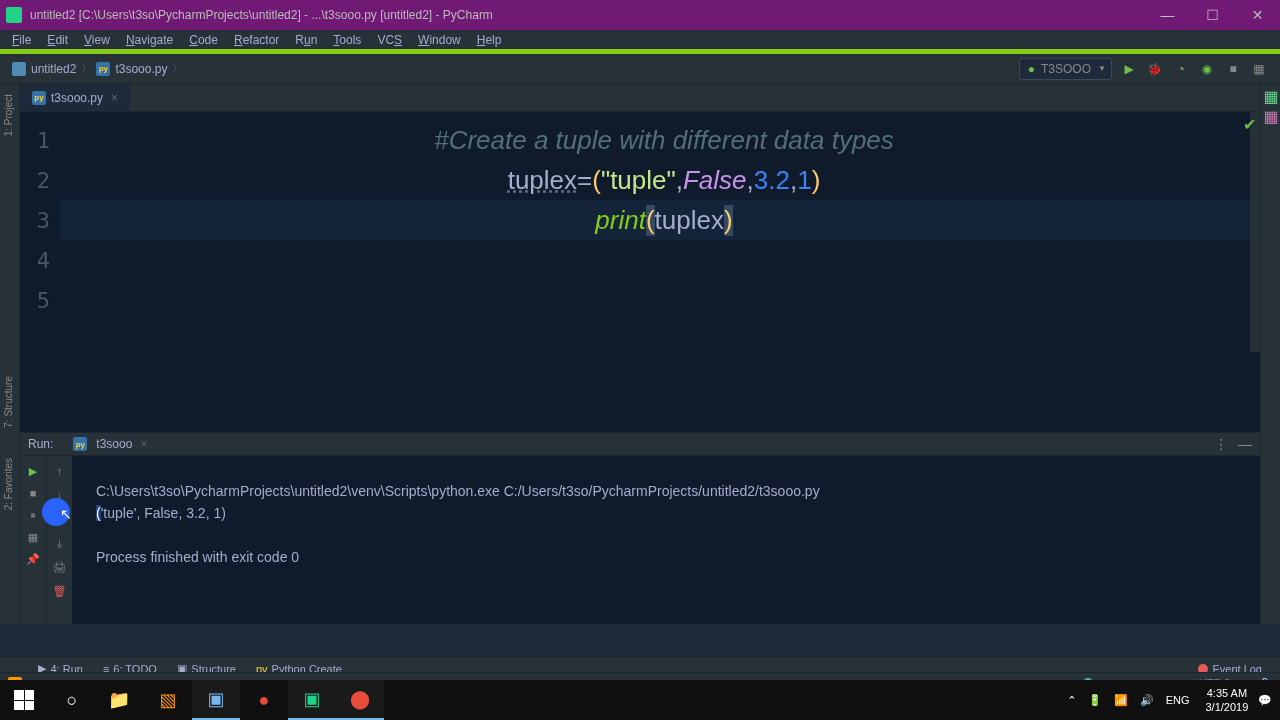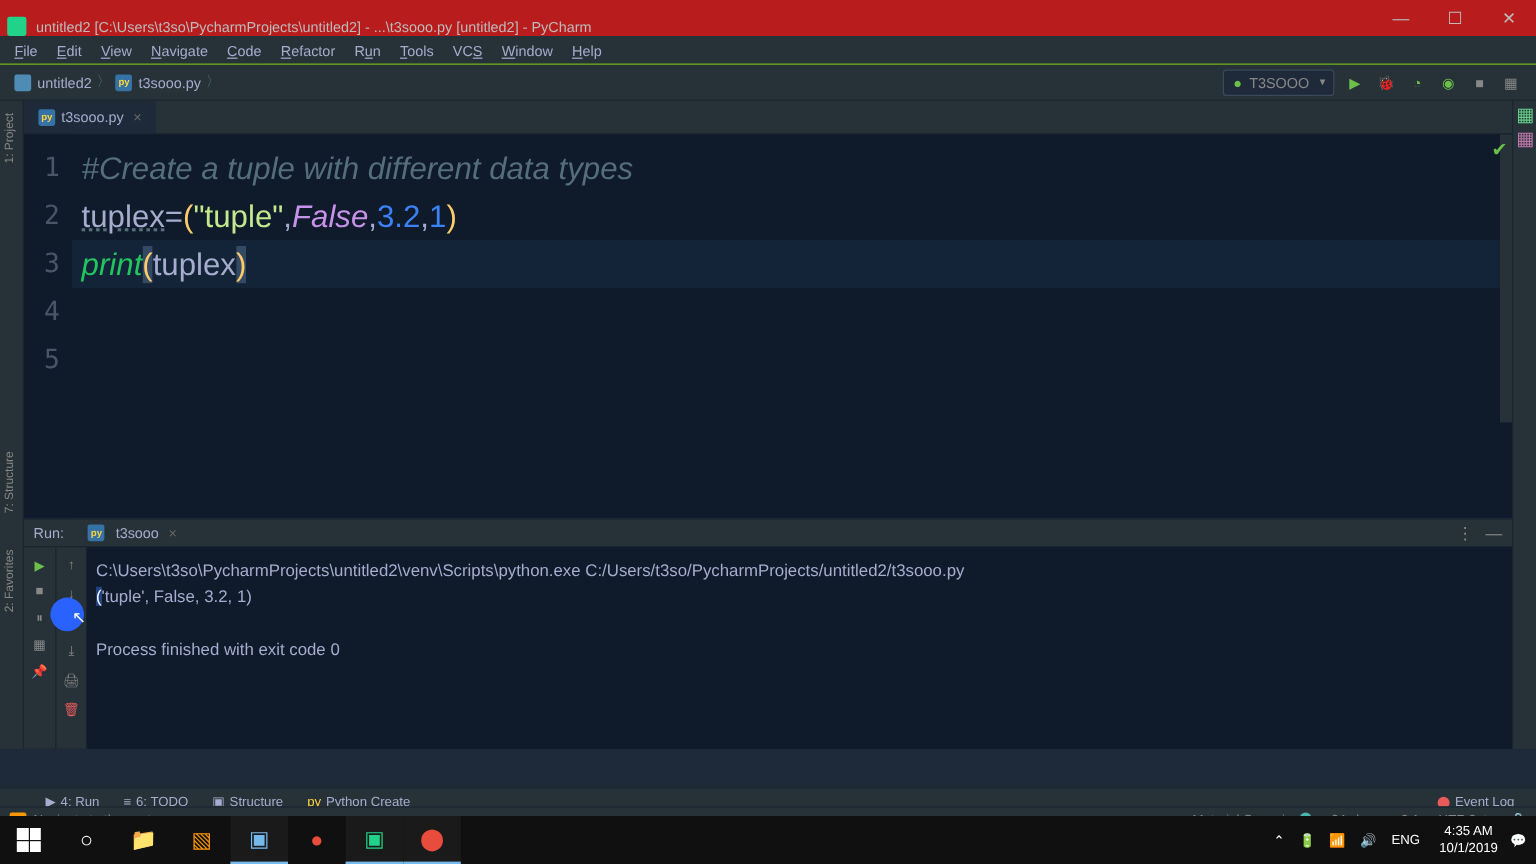--- a/index.html
+++ b/index.html
@@ -1,24 +1,24 @@
 <!DOCTYPE html>
 <html><head>
 <meta charset="utf-8">
 <style>
 * { margin: 0; padding: 0; box-sizing: border-box; font-family: 'Segoe UI', Tahoma, sans-serif; }
 body { background: #1e2a3a; color: #a6accd; width: 1280px; height: 720px; overflow: hidden; position: relative; }
 
-.titlebar { height: 30px; background: #b91c1c; display: flex; align-items: flex-end; padding-left: 6px; }
+.titlebar { height: 30px; background: #701a75; display: flex; align-items: center; padding-left: 6px; }
 .titlebar-icon { width: 16px; height: 16px; background: #21d289; margin-right: 8px; border-radius: 2px; }
 .titlebar-text { color: #bbb; font-size: 12px; flex: 1; }
 .titlebar-controls { display: flex; }
 .titlebar-btn { width: 45px; height: 30px; display: flex; align-items: center; justify-content: center; color: #bbb; font-size: 14px; }
 
-.menubar { height: 24px; background: #263238; display: flex; align-items: flex-end; padding-left: 4px; border-bottom: 1px solid #84cc16; }
+.menubar { height: 24px; background: #263238; display: flex; align-items: flex-start; padding-left: 4px; border-bottom: 5px solid #84cc16; }
 .menu-item { padding: 3px 8px; font-size: 12px; color: #a6accd; }
 .menu-item u { text-decoration: underline; }
 
 .breadcrumb-bar { height: 30px; background: #263238; display: flex; align-items: center; padding: 0 12px; border-bottom: 1px solid #1a2530; }
 .breadcrumb-item { display: flex; align-items: center; font-size: 12px; color: #a6accd; }
 .breadcrumb-sep { margin: 0 4px; color: #546e7a; }
 .breadcrumb-folder-icon { width: 14px; height: 14px; background: #4e8cb5; border-radius: 2px; margin-right: 5px; }
 .breadcrumb-py-icon { width: 14px; height: 14px; background: #3572a5; border-radius: 2px; margin-right: 5px; display: flex; align-items: center; justify-content: center; color: #ffd43b; font-size: 8px; font-weight: bold; }
 .toolbar-right { margin-left: auto; display: flex; align-items: center; gap: 8px; }
 .run-config { background: #1e2a3a; border: 1px solid #3a4a5a; border-radius: 3px; padding: 3px 20px 3px 8px; font-size: 12px; color: #888; display: flex; align-items: center; position: relative; }
@@ -35,44 +35,44 @@
 .right-gutter { position: absolute; right: 0; top: 84px; width: 20px; height: 540px; background: #263238; border-left: 1px solid #1a2530; }
 
 .tab-bar { position: absolute; left: 20px; top: 84px; right: 20px; height: 28px; background: #263238; border-bottom: 1px solid #1a2530; display: flex; }
 .tab { display: flex; align-items: center; padding: 0 12px; background: #1e2a3a; border-right: 1px solid #263238; font-size: 12px; }
 .tab-close { margin-left: 8px; color: #666; font-size: 12px; }
 
 .editor { position: absolute; left: 20px; top: 112px; right: 20px; height: 320px; background: #0f1a2b; display: flex; }
 .line-numbers { width: 40px; background: #0f1a2b; padding-top: 8px; }
 .line-num { height: 40px; display: flex; align-items: center; justify-content: flex-end; padding-right: 10px; font-size: 22px; color: #4a5568; font-family: 'Consolas', monospace; }
 .code-area { flex: 1; padding-top: 8px; font-family: 'Consolas', monospace; }
-.code-line { height: 40px; display: flex; align-items: center; font-size: 26px; font-style: italic; }
+.code-line { height: 40px; display: flex; align-items: center; font-size: 26px; font-style: italic; justify-content: center; }
 .comment { color: #546e7a; }
 .var { color: #a6accd; text-decoration: underline dotted #546e7a; font-style: normal; }
 .paren { color: #ffcb6b; font-style: normal; }
 .str { color: #c3e88d; font-style: normal; }
 .kw { color: #c792ea; }
 .num { color: #3b82f6; font-style: normal; }
-.func { color: #22c55e; }
+.func { color: #84cc16; }
 .plain { color: #a6accd; font-style: normal; }
 
 .editor-scrollbar { position: absolute; right: 20px; top: 112px; width: 10px; height: 240px; background: #263238; }
 .inspection-marker { position: absolute; right: 23px; top: 115px; width: 14px; height: 14px; }
 
 .run-panel-header { position: absolute; left: 20px; top: 432px; right: 20px; height: 24px; background: #263238; border-top: 1px solid #1a2530; border-bottom: 1px solid #1a2530; display: flex; align-items: center; padding: 0 8px; }
 .run-label { font-size: 12px; color: #a6accd; margin-right: 12px; }
 .run-tab { display: flex; align-items: center; gap: 4px; font-size: 12px; padding: 2px 8px; }
 .run-tab-close { color: #666; margin-left: 4px; }
 .run-header-right { margin-left: auto; display: flex; gap: 10px; color: #888; font-size: 14px; }
 
 .run-panel { position: absolute; left: 20px; top: 456px; right: 20px; height: 168px; background: #0f1a2b; display: flex; }
 .run-toolbar { width: 26px; background: #263238; display: flex; flex-direction: column; align-items: center; padding-top: 6px; gap: 4px; }
 .run-toolbar-second { width: 26px; background: #263238; display: flex; flex-direction: column; align-items: center; padding-top: 6px; gap: 6px; border-left: 1px solid #1a2530; }
 .run-tb-icon { width: 18px; height: 18px; display: flex; align-items: center; justify-content: center; font-size: 11px; }
-.run-output { flex: 1; padding: 8px; font-family: 'Consolas', monospace; font-size: 14px; line-height: 22px; }
+.run-output { flex: 1; padding: 24px; font-family: 'Consolas', monospace; font-size: 14px; line-height: 22px; }
 .output-line1 { color: #a6accd; }
 .output-highlight { background: #214283; color: #fff; }
 .output-result { color: #a6accd; }
 
 .cursor-highlight { position: absolute; left: 42px; top: 498px; width: 28px; height: 28px; background: #2962ff; border-radius: 50%; z-index: 100; }
 .mouse-cursor { position: absolute; left: 60px; top: 506px; z-index: 101; color: #fff; font-size: 14px; }
 
 .bottom-bar { position: absolute; left: 20px; bottom: 40px; right: 0; height: 24px; background: #263238; border-top: 1px solid #1a2530; display: flex; align-items: center; padding: 0 8px; }
 .bottom-tab { display: flex; align-items: center; gap: 4px; padding: 0 10px; font-size: 11px; color: #a6accd; }
 .bottom-right { margin-left: auto; display: flex; align-items: center; gap: 4px; }
@@ -289,17 +289,17 @@
   <div class="taskbar-right">
     <div class="taskbar-sys">
       <span>⌃</span>
       <span>🔋</span>
       <span>📶</span>
       <span>🔊</span>
       <span>ENG</span>
     </div>
     <div class="taskbar-clock">
       <span>4:35 AM</span>
-      <span>10/1/2019</span>
+      <span>3/1/2019</span>
     </div>
     <span>💬</span>
   </div>
 </div>
 
 </body></html>

